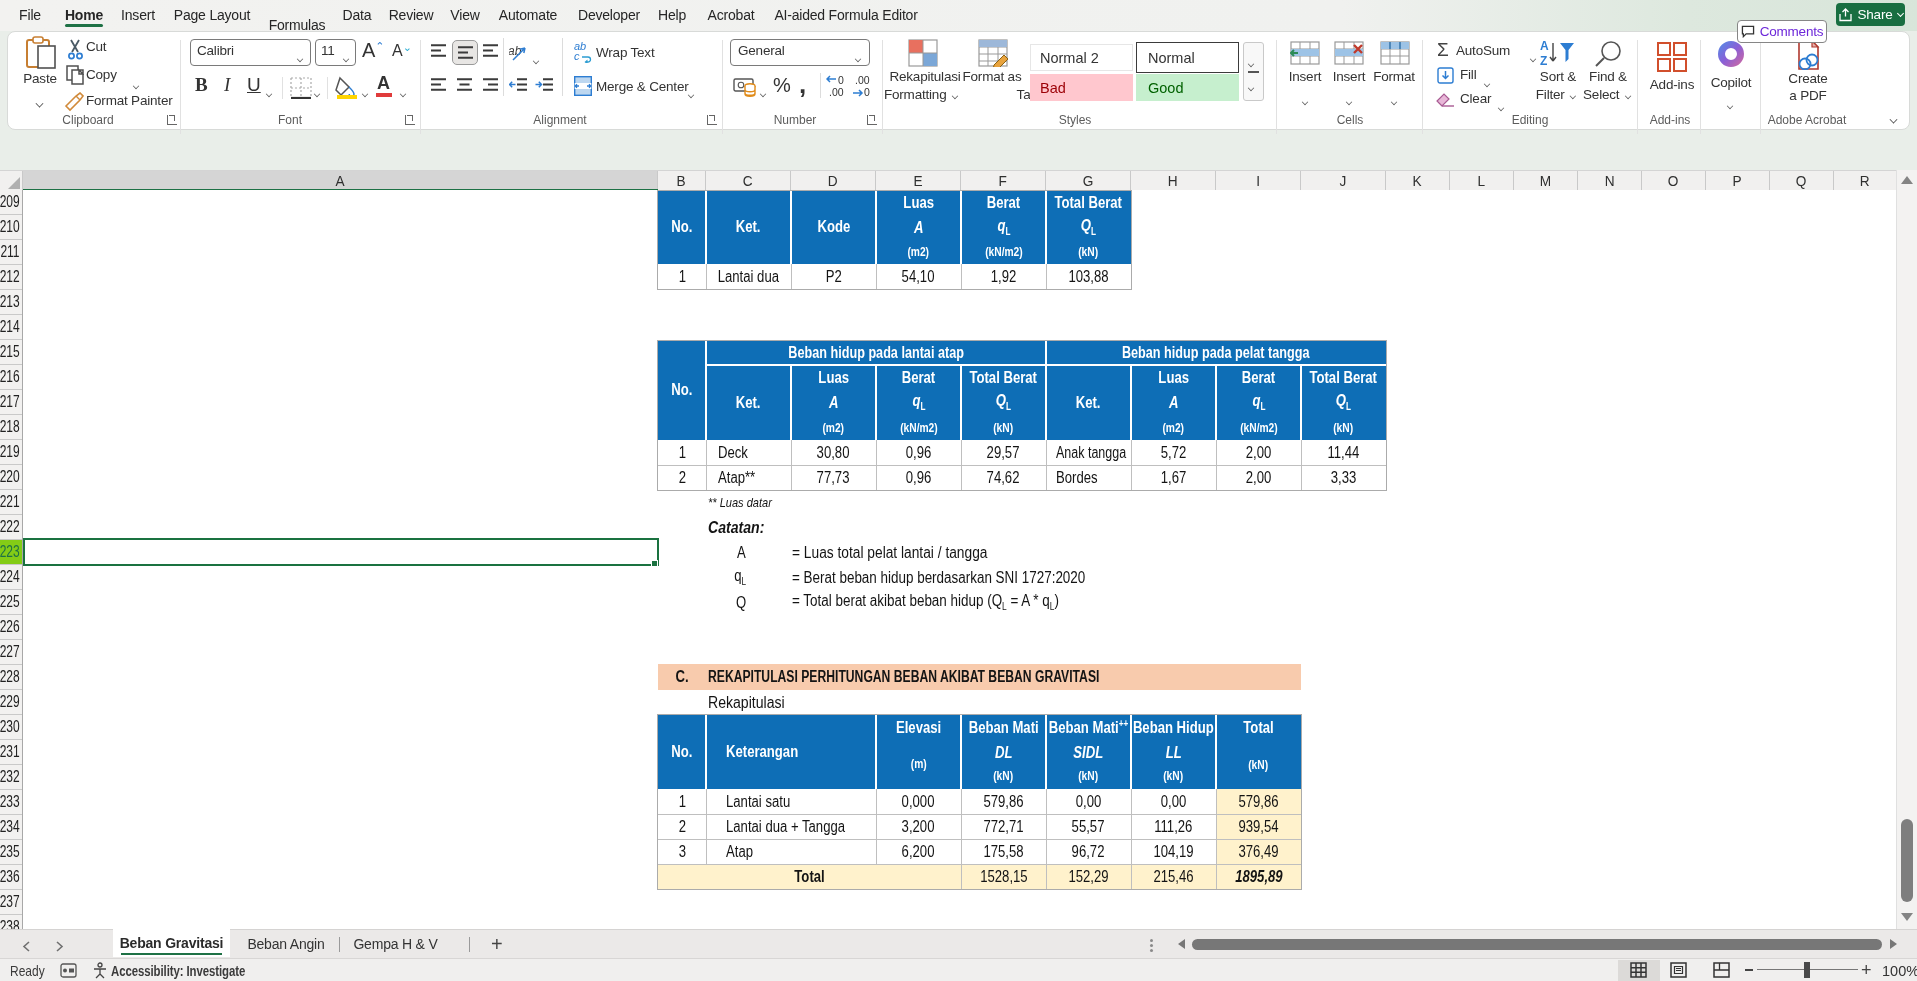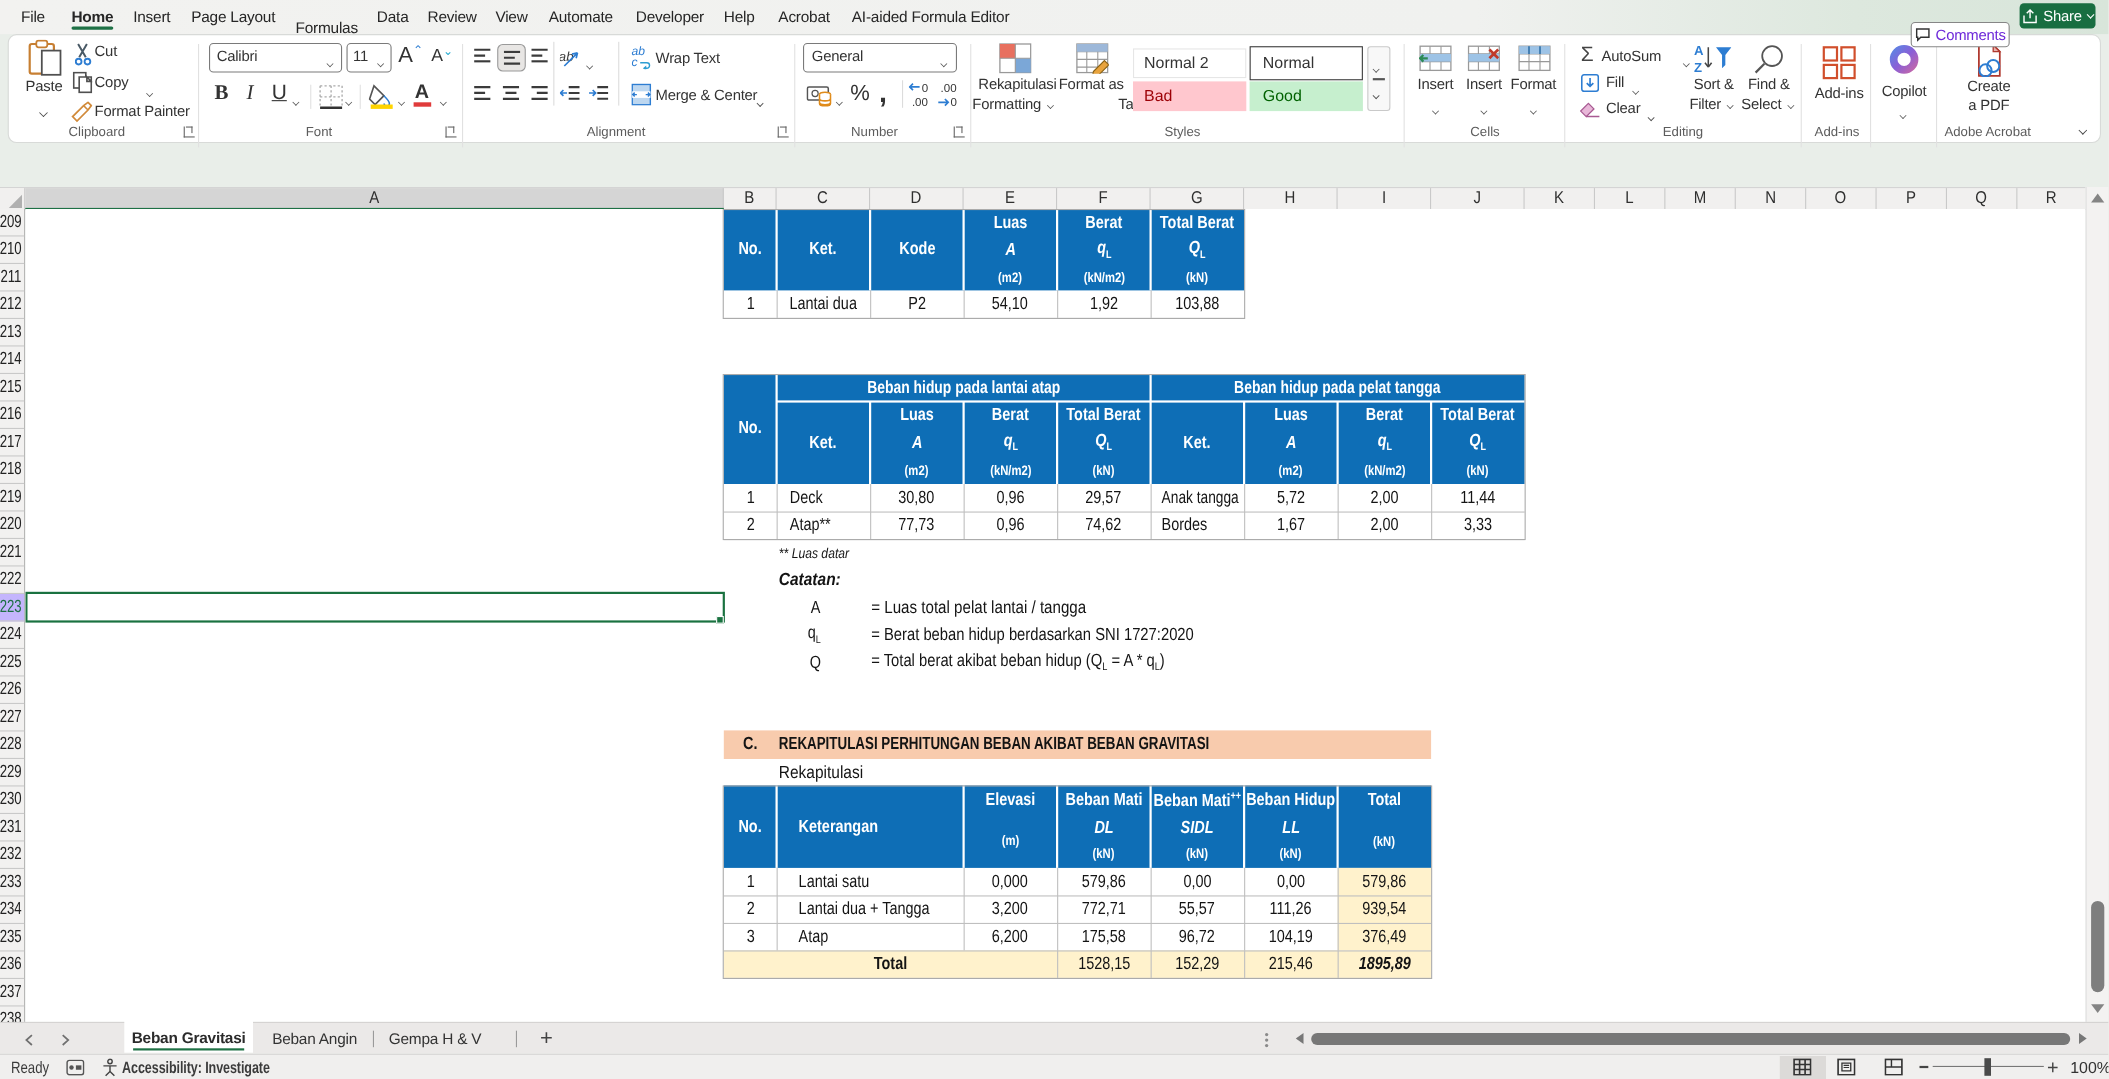--- a/index.html
+++ b/index.html
@@ -446,21 +446,21 @@
       </div>
   <div class="rowh" style="top:275px;">
         <span>220</span>
       </div>
   <div class="rowh" style="top:300px;">
         <span>221</span>
       </div>
   <div class="rowh" style="top:325px;">
         <span>222</span>
       </div>
-  <div class="rowh" style="top:350px;background:#c4b5fd;color:#1e7145;">
+  <div class="rowh" style="top:350px;background:#84cc16;color:#1e7145;">
         <span>223</span>
       </div>
   <div class="rowh" style="top:375px;">
         <span>224</span>
       </div>
   <div class="rowh" style="top:400px;">
         <span>225</span>
       </div>
   <div class="rowh" style="top:425px;">
         <span>226</span>

